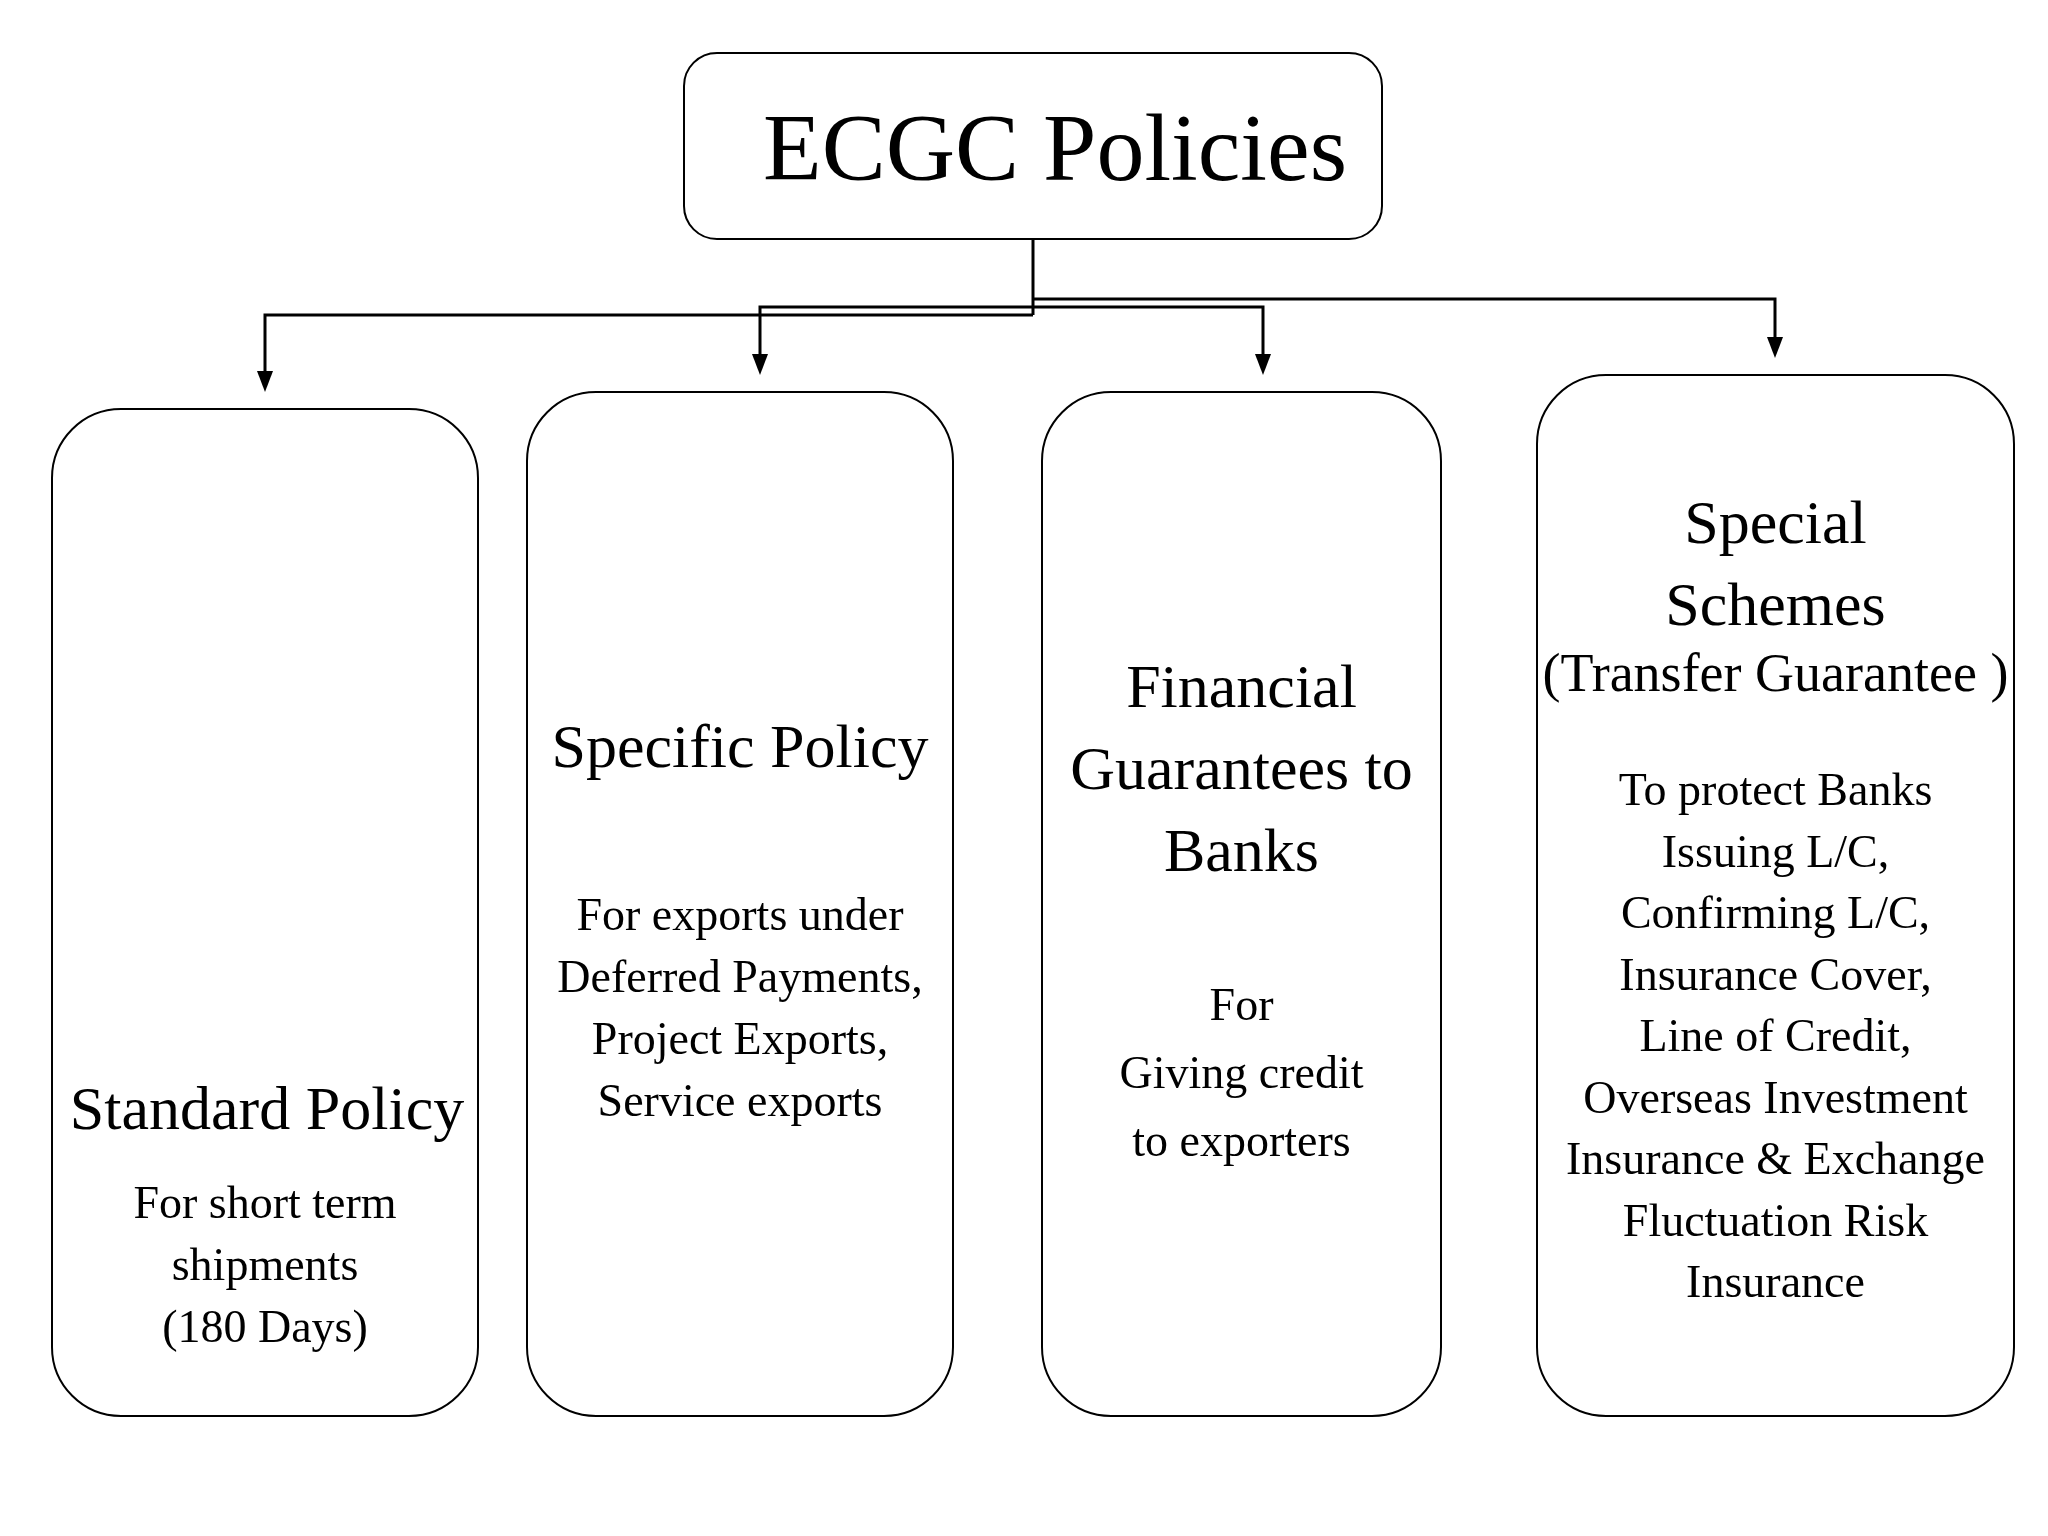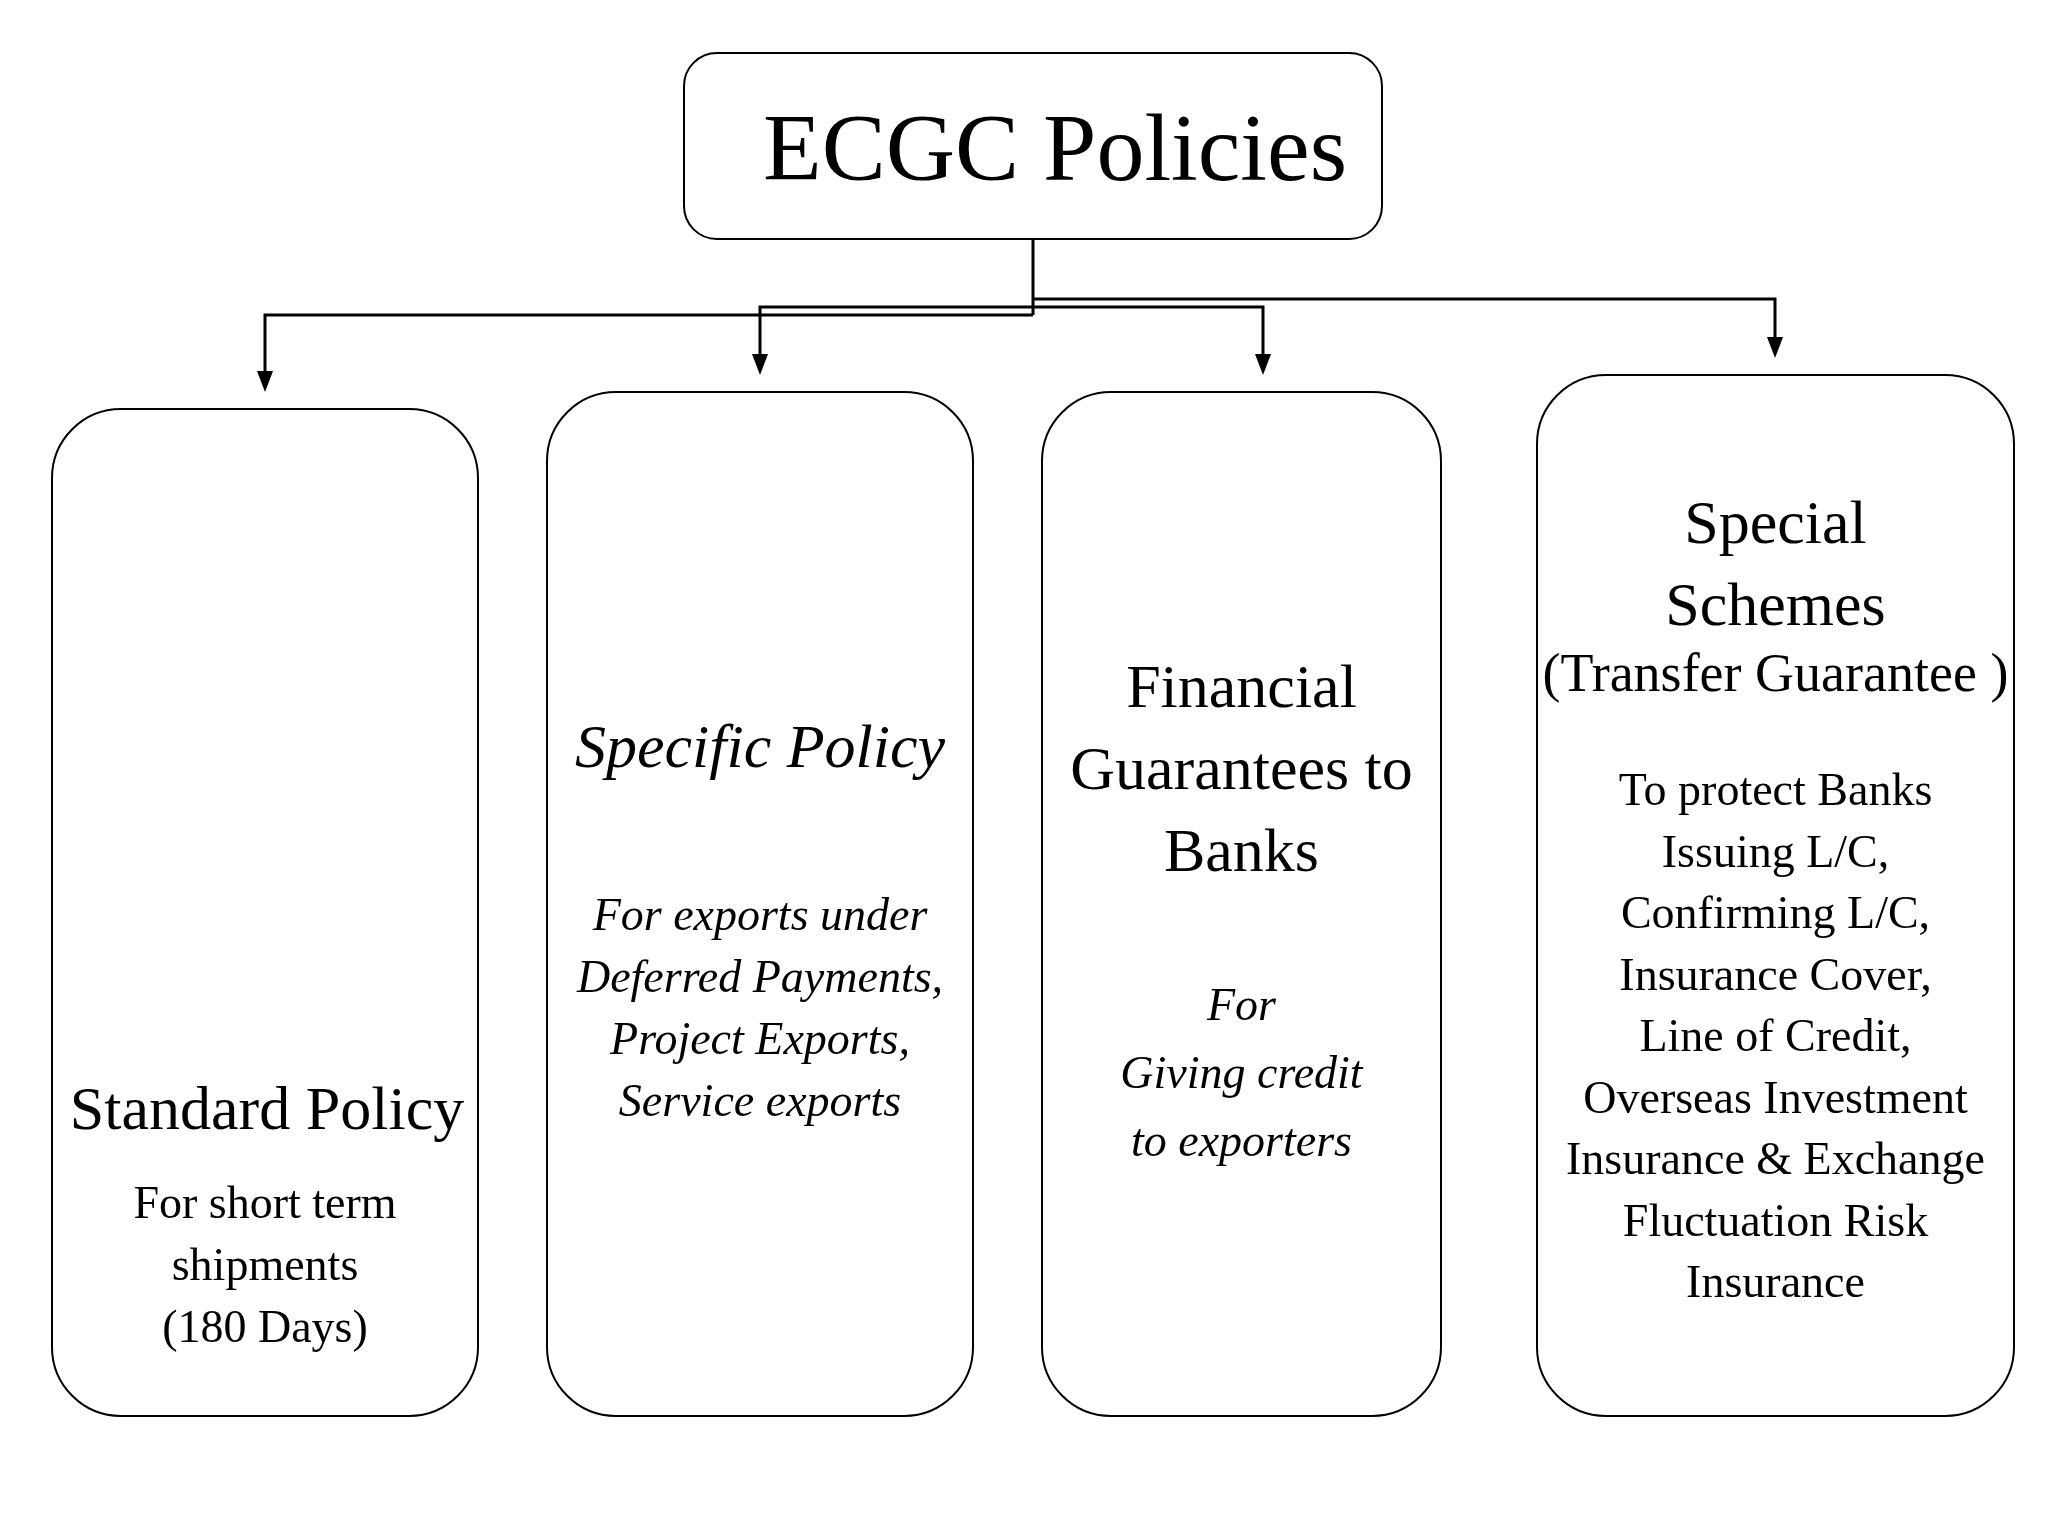--- a/index.html
+++ b/index.html
@@ -66,32 +66,32 @@
     font-size: 54px;
     line-height: 58px;
     white-space: nowrap;
   }
   .child .desc {
     font-size: 46px;
     line-height: 62px;
     white-space: pre-line;
   }
   #box-standard { left: 51px;  top: 392px; width: 428px; height: 1009px; }
-  #box-specific { left: 546px; top: 375px; width: 428px; height: 1026px; font-style: italic; }
+  #box-specific { left: 526px; top: 375px; width: 428px; height: 1026px; }
   #box-financial{ left: 1041px; top: 375px; width: 401px; height: 1026px; }
   #box-special  { left: 1536px; top: 358px; width: 479px; height: 1043px; }
 
   #box-standard .title { position: absolute; top: 698px; left: -6px; right: -10px; transform: translateY(-50%); }
   #box-standard .desc  { position: absolute; top: 855px; left: 0; right: 0; transform: translateY(-50%); }
 
   #box-specific .title { position: absolute; top: 728px; left: -4px; right: -4px; transform: translateY(-50%) translateY(-375px); }
   #box-specific .desc  { position: absolute; top: 990px; left: 0; right: 0; transform: translateY(-50%) translateY(-375px); }
 
   #box-financial .title { position: absolute; top: 750px; left: 0; right: 0; transform: translateY(-50%) translateY(-375px); line-height: 82px; white-space: pre-line; }
-  #box-financial .desc  { position: absolute; top: 1055px; left: 0; right: 0; transform: translateY(-50%) translateY(-375px); line-height: 68px; font-style: italic; }
+  #box-financial .desc  { position: absolute; top: 1055px; left: 0; right: 0; transform: translateY(-50%) translateY(-375px); line-height: 68px; }
 
   #box-special .title { position: absolute; top: 545px; left: 0; right: 0; transform: translateY(-50%) translateY(-358px); line-height: 82px; white-space: pre-line; }
   #box-special .subtitle { position: absolute; top: 655px; left: 0; right: 0; transform: translateY(-50%) translateY(-358px); }
   #box-special .desc { position: absolute; top: 1018px; left: -8px; right: -8px; transform: translateY(-50%) translateY(-358px); line-height: 61.5px; }
 </style>
 </head>
 <body>
 
 <div class="canvas">
 

